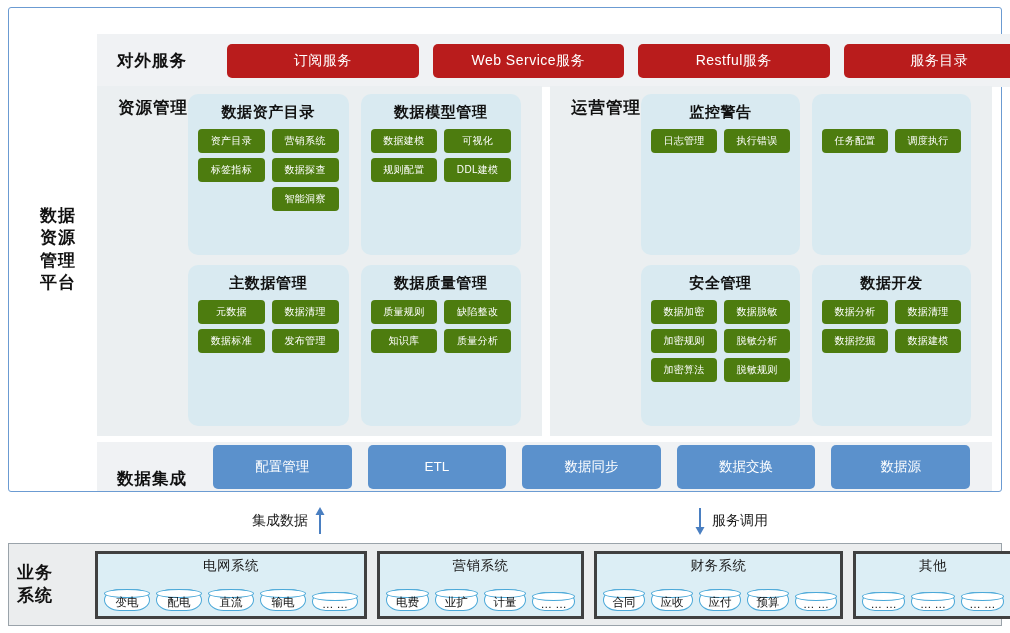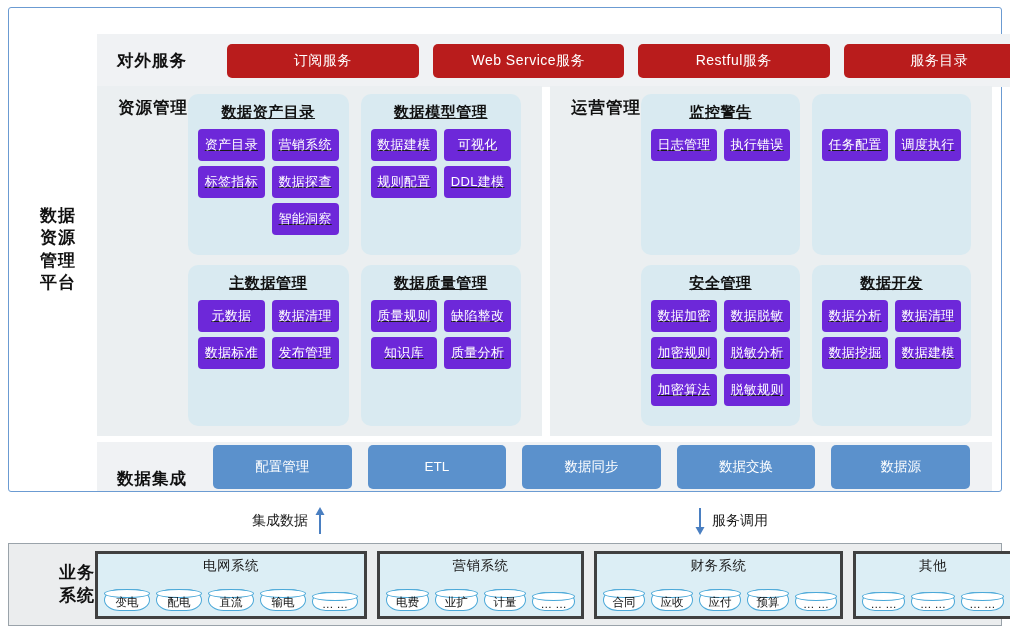--- a/index.html
+++ b/index.html
@@ -130,46 +130,45 @@
     grid-template-rows: 1fr 1fr;
     gap: 10px 12px;
   }
   .card {
     background: #d9eaf1;
     border-radius: 10px;
     padding: 6px 10px 10px;
     box-sizing: border-box;
     display: flex;
     flex-direction: column;
-    text-decoration: underline;
   }
   .card-title {
     text-align: center;
     font-size: 15px;
     font-weight: bold;
     color: #111;
     letter-spacing: 0.6px;
     margin: 3px 0 7px;
     min-height: 19px;
   }
   .chip-grid {
     display: grid;
     grid-template-columns: 1fr 1fr;
     gap: 5px 7px;
     align-content: start;
   }
   .chip {
-    background: #6d28d9;
+    background: #4d7c0f;
     color: #ffffff;
     border-radius: 4px;
-    height: 32px;
+    height: 24px;
     display: flex;
     align-items: center;
     justify-content: center;
-    font-size: 13px;
+    font-size: 10px;
     letter-spacing: 0.3px;
     cursor: pointer;
     user-select: none;
     white-space: nowrap;
   }
   .chip.col2 { grid-column: 2; }
 
   
   .integration-bar {
     position: absolute;
@@ -246,21 +245,21 @@
     border: 1.5px solid #9aa3aa;
     background: #ebedee;
     box-sizing: border-box;
     display: flex;
     align-items: center;
     padding: 0 8px;
   }
   .business-side-label {
     width: 78px;
     flex: none;
-    text-align: right;
+    text-align: left;
     font-size: 17px;
     font-weight: bold;
     line-height: 1.3;
     letter-spacing: 1px;
     color: #111;
   }
   .sys-groups {
     flex: 1;
     display: flex;
     gap: 10px;

